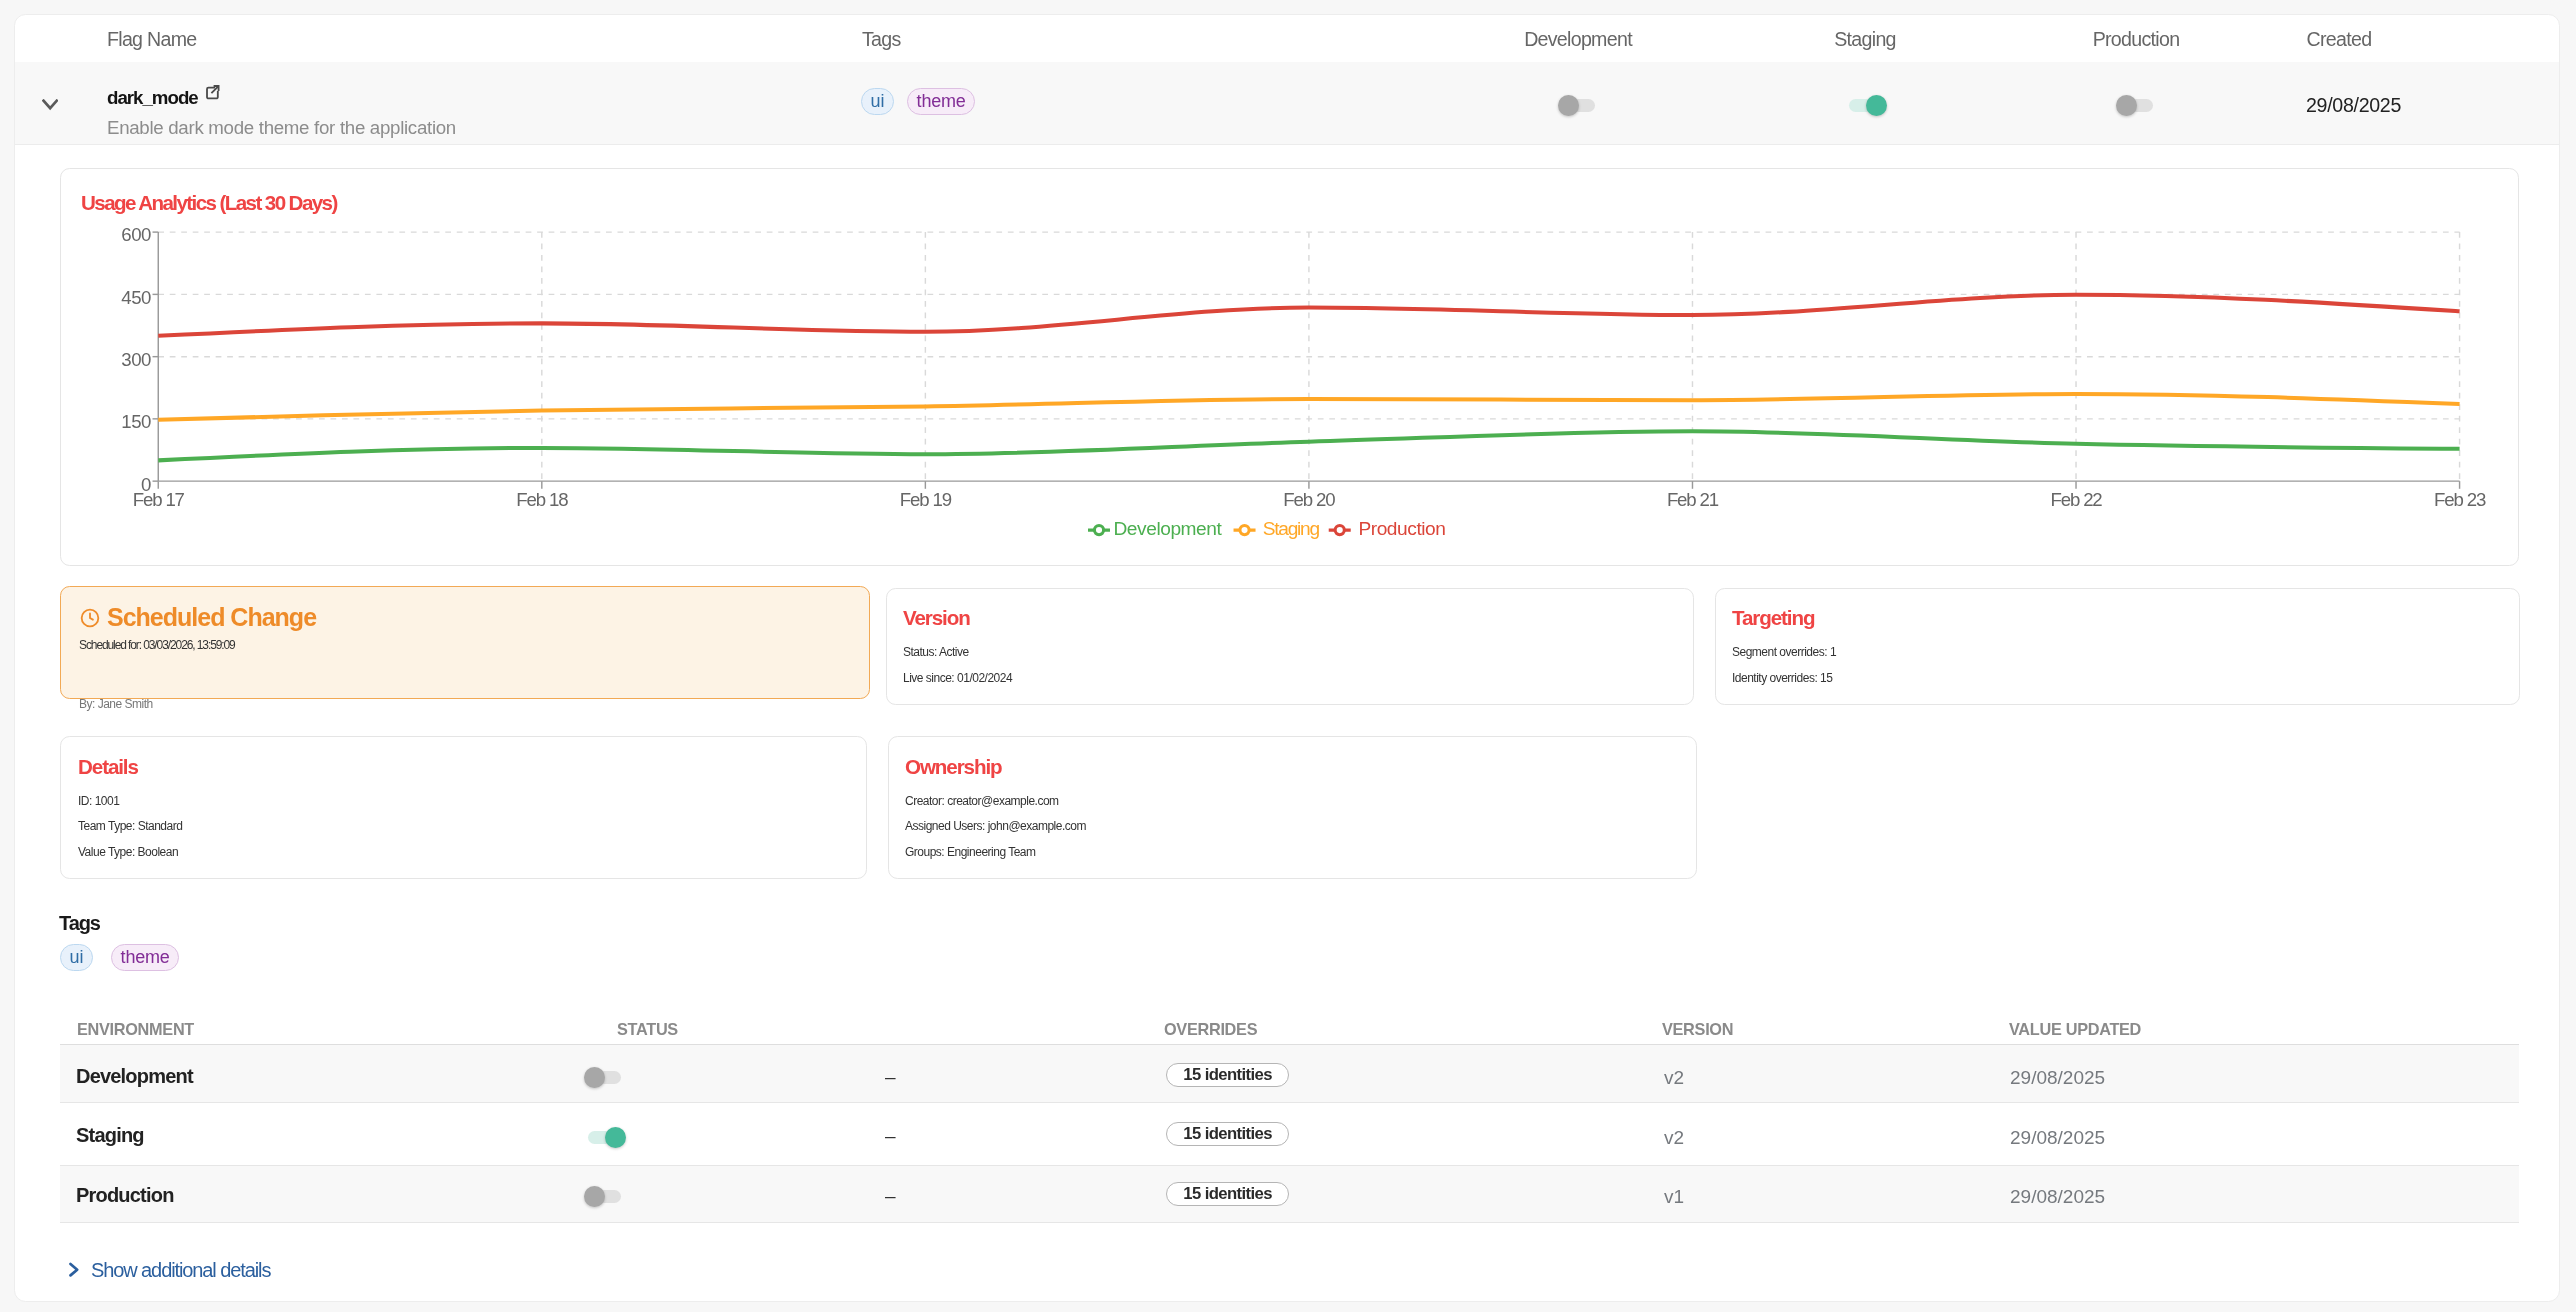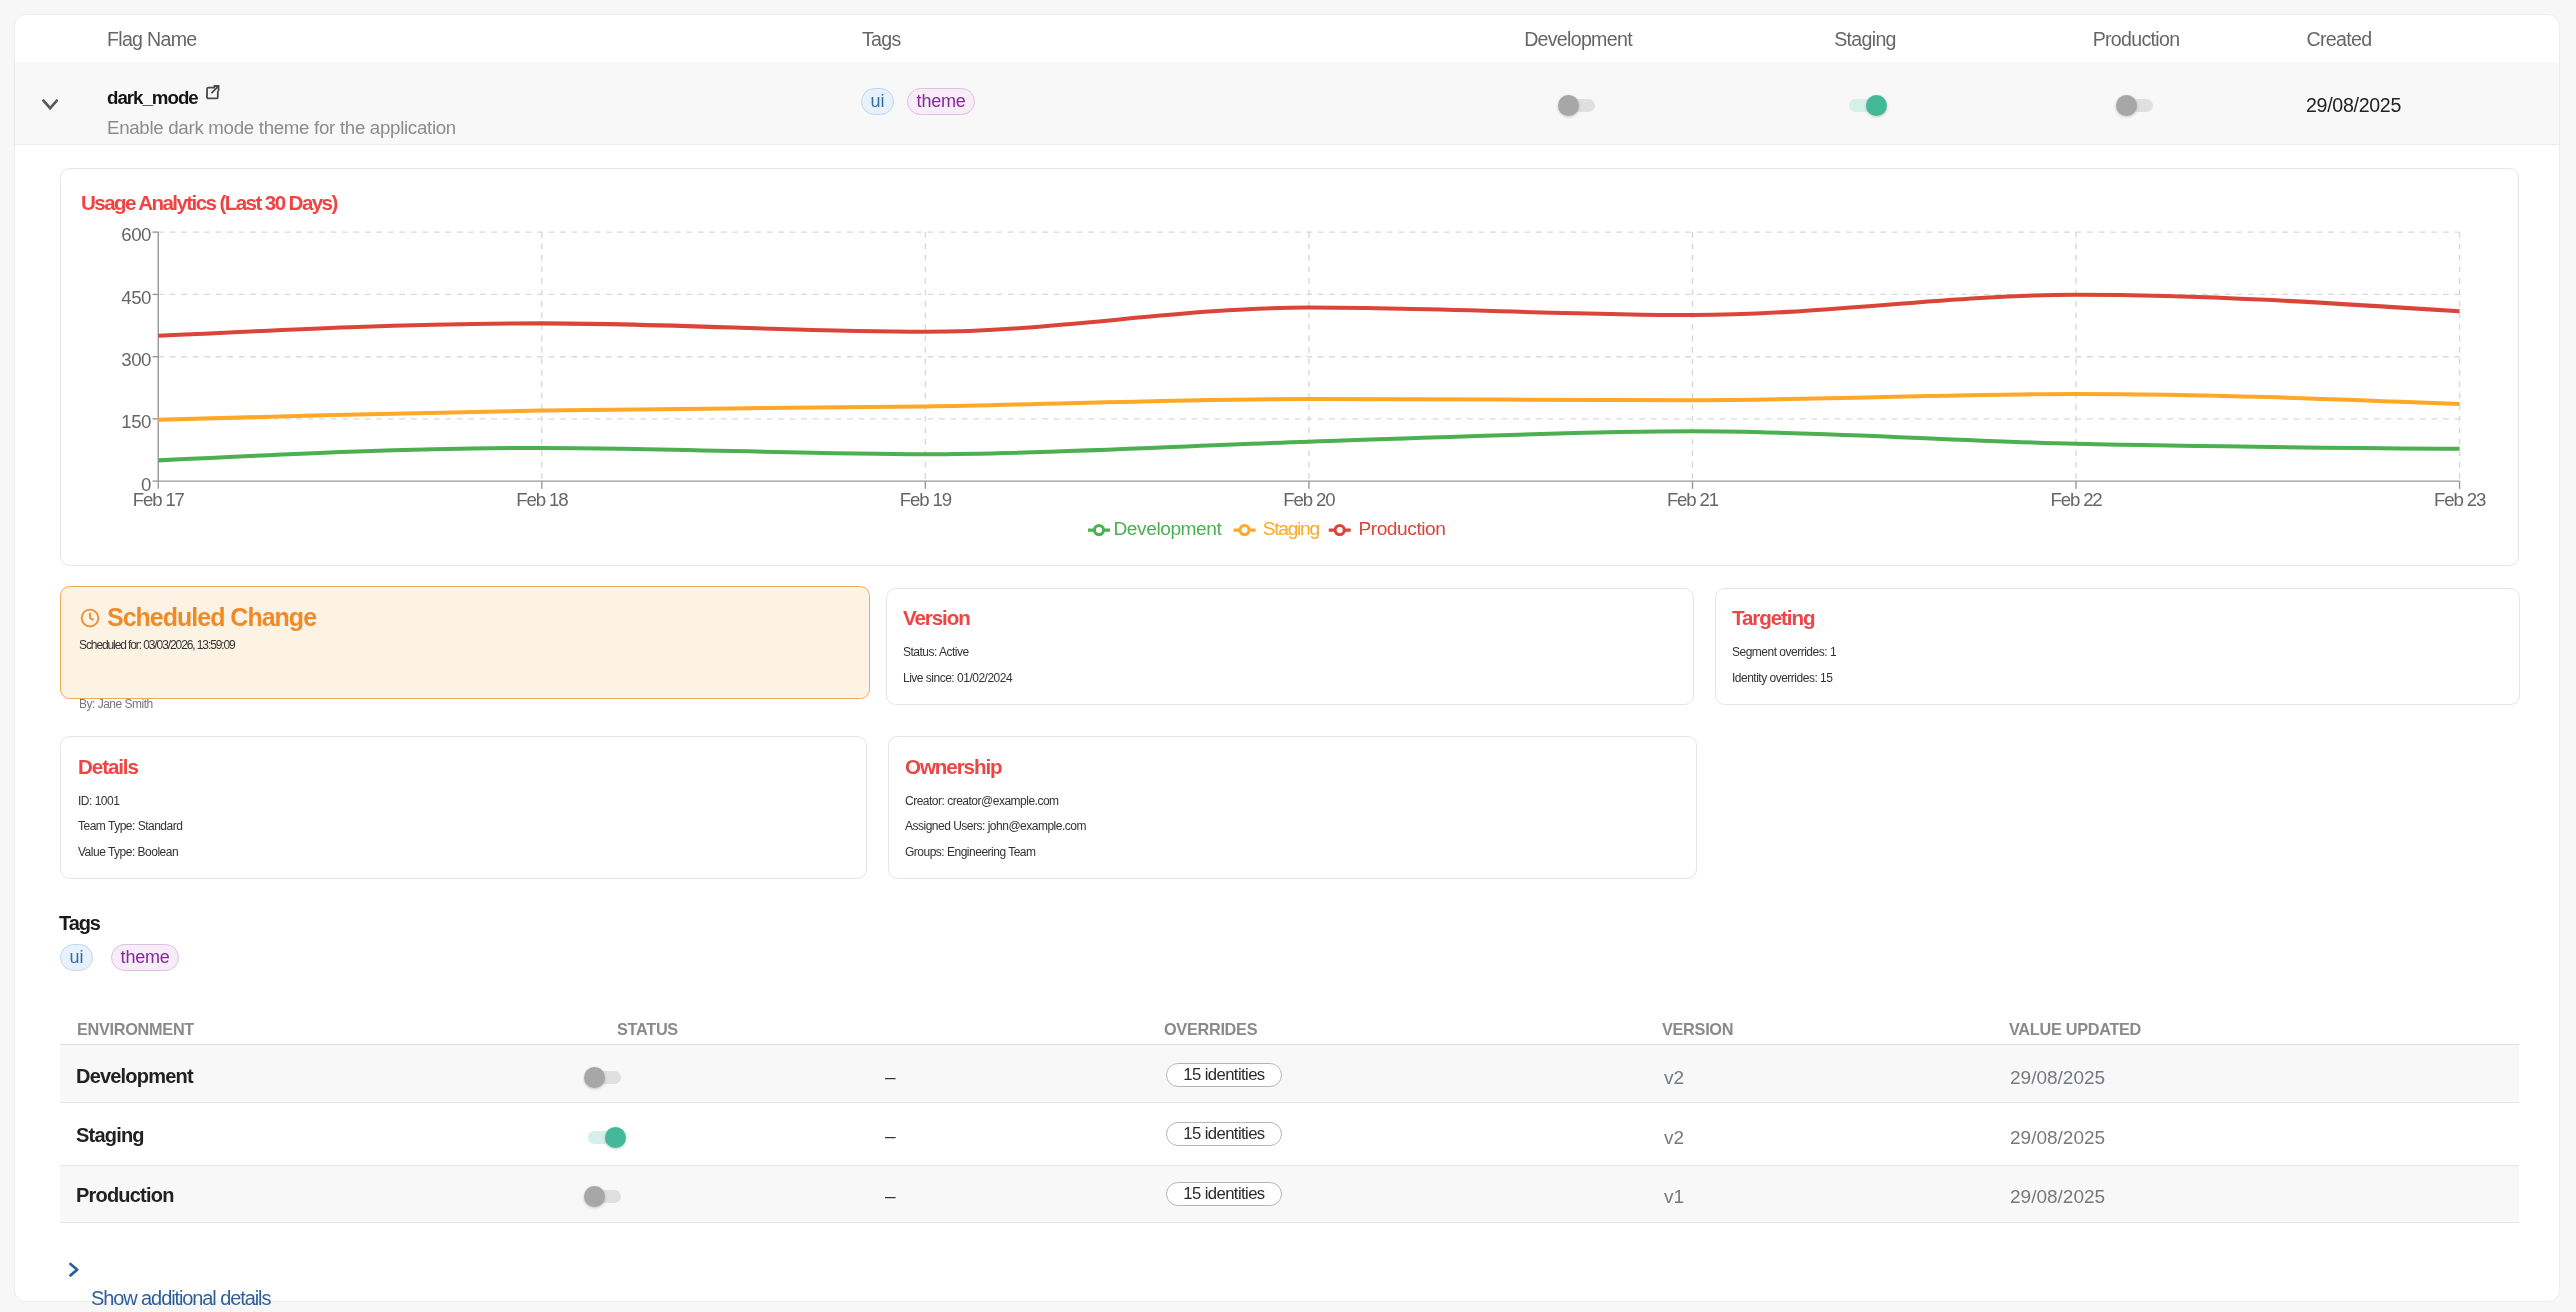--- a/index.html
+++ b/index.html
@@ -19,22 +19,22 @@
   .tgl .knob { position:absolute; top:0; width:21px; height:21px; border-radius:50%; background:#a7a7a7; box-shadow:0 1px 2.9px rgba(0,0,0,.22); }
   .tgl .knob { left:-4.5px; }
   .tgl.on .knob { left:auto; right:-4.5px; background:#44b999; }
   .card { border:1px solid #e5e5e5; border-radius:9.6px; background:#fff; }
   .ctitle { font-weight:bold; font-size:20.6px; color:#ef4444; line-height:23px; letter-spacing:-1.1px; }
   .cline { font-size:12px; color:#333; line-height:23px; letter-spacing:-0.5px; }
   .sched { background:#fdf3e5; border:1.9px solid #f2a955; border-radius:9.6px; }
   .envhdr { font-size:16.3px; font-weight:bold; color:#8a8a8a; letter-spacing:-0.3px; line-height:19px; }
   .envname { font-size:20px; font-weight:700; color:#222; line-height:23px; letter-spacing:-0.8px; }
   .envval { font-size:19px; color:#75797e; line-height:23px; }
-  .chip { display:inline-block; border:1.4px solid #b5b5b5; border-radius:13.4px; background:#fff; font-size:16.7px; font-weight:normal; color:#2b2b2b; line-height:22px; padding:0 16.3px; letter-spacing:-0.6px; }
-  .link { color:#2b5f9e; font-size:20px; line-height:23px; letter-spacing:-1.1px;margin-top:28px; }
+  .chip { display:inline-block; border:1.4px solid #b5b5b5; border-radius:13.4px; background:#fff; font-size:16.7px; font-weight:bold; color:#2b2b2b; line-height:22px; padding:0 16.3px; letter-spacing:-0.6px; }
+  .link { color:#2b5f9e; font-size:20px; line-height:23px; letter-spacing:-1.1px; }
 </style>
 </head>
 <body>
 <div class="abs panel"></div>
 
 <div class="abs hdrtxt" style="left:107px; top:29px;">Flag Name</div>
 <div class="abs hdrtxt" style="left:862px; top:29px;">Tags</div>
 <div class="abs hdrtxt" style="left:1578px; top:29px; transform:translateX(-50%);">Development</div>
 <div class="abs hdrtxt" style="left:1865px; top:29px; transform:translateX(-50%);">Staging</div>
 <div class="abs hdrtxt" style="left:2136px; top:29px; transform:translateX(-50%);">Production</div>

